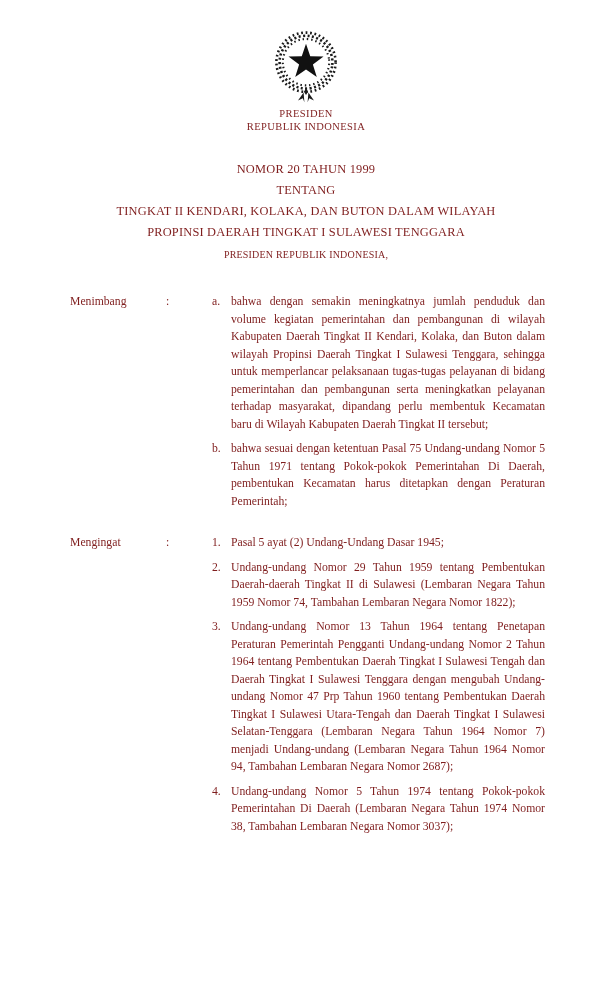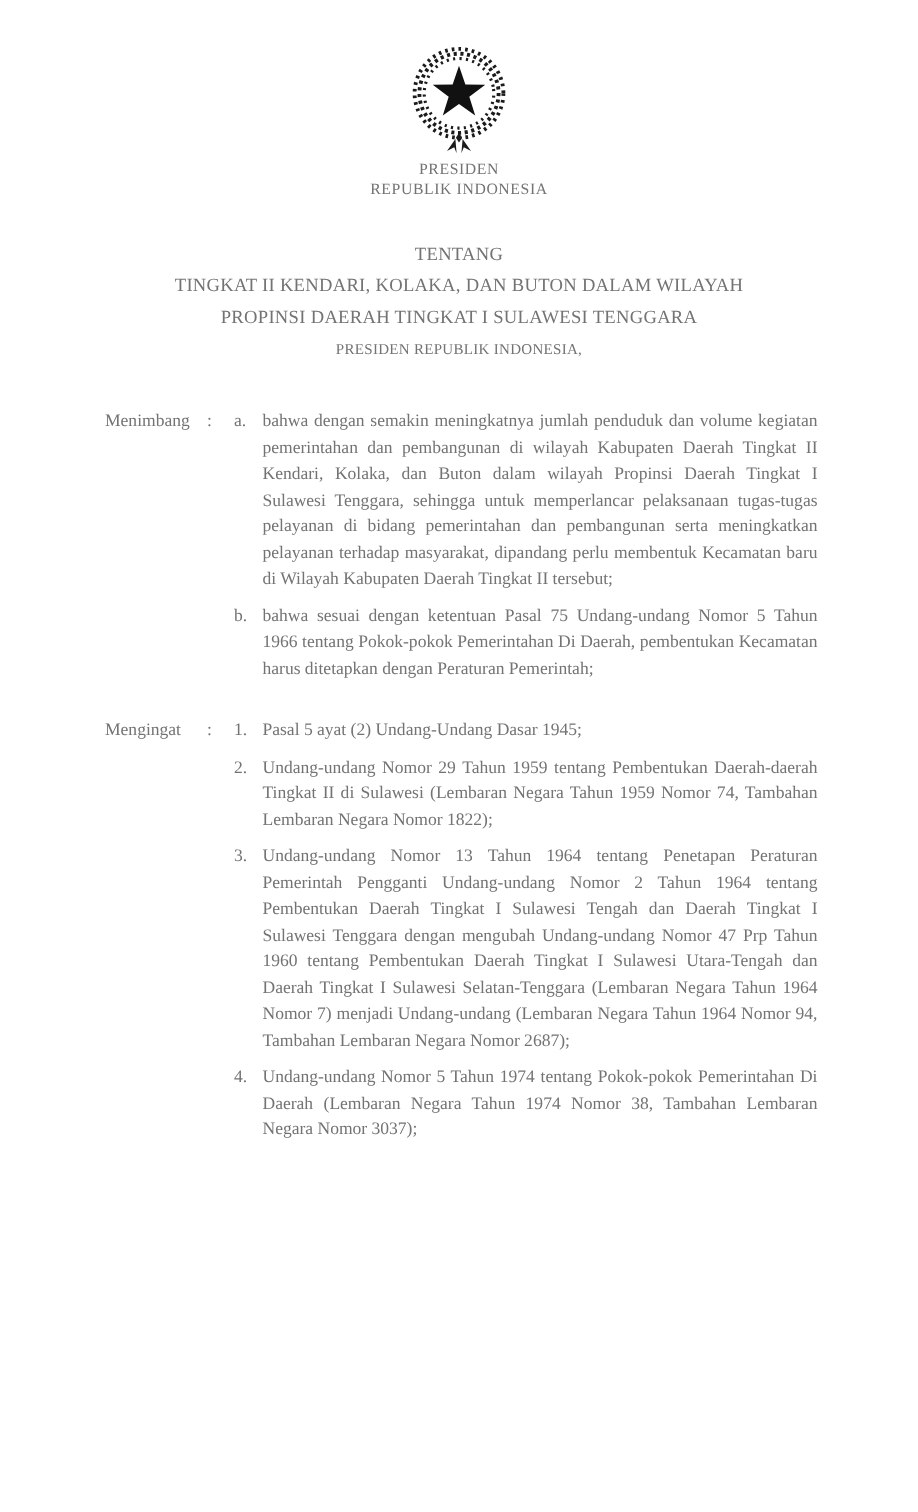--- a/index.html
+++ b/index.html
@@ -2,21 +2,21 @@
 <html><head>
 <meta charset="utf-8">
 <style>
   html, body { margin: 0; padding: 0; background: #888; }
   .page {
     position: relative;
     width: 612px;
     height: 1008px;
     margin: 0 auto;
     background: #ffffff;
-    color: #737373;
+    color: #7f1d1d;
     font-family: "Liberation Serif", "DejaVu Serif", serif;
     overflow: hidden;
     box-sizing: border-box;
   }
   .header { text-align: center; padding-top: 26px; }
   .emblem-wrap { line-height: 0; }
   .letterhead { font-size: 10.5px; line-height: 13px; letter-spacing: 0.4px; margin-top: 3px; }
   .letterhead div { white-space: nowrap; }
 
   .title-block {
@@ -35,20 +35,21 @@
 
   .content {
     margin: 0 67px 0 70px;  
     font-size: 11.7px;
     line-height: 17.5px;
   }
   .clause {
     display: grid;
     grid-template-columns: 68px 18px 1fr;
     align-items: start;
+    gap: 28px;
   }
   .clause.considering { margin-top: 33px; }
   .clause.recalling   { margin-top: 24px; }
   .clause-label { text-align: left; }
   .clause-colon { text-align: left; }
   .clause-items { }
   .clause-item { display: flex; }
   .clause-item + .clause-item { margin-top: 7px; }
   .item-marker { flex: 0 0 19px; }
   .item-text {
@@ -78,40 +79,41 @@
         <path d="M63 83 L70 93 L64 90 L62 95 Z" fill="#1b1b1b"></path>
       </svg>
     </div>
     <div class="letterhead">
       <div>PRESIDEN</div>
       <div>REPUBLIK INDONESIA</div>
     </div>
   </div>
 
   <div class="title-block">
+    <div>NOMOR 20 TAHUN 1999</div>
     <div>TENTANG</div>
     <div>TINGKAT II KENDARI, KOLAKA, DAN BUTON DALAM WILAYAH</div>
     <div>PROPINSI DAERAH TINGKAT I SULAWESI TENGGARA</div>
   </div>
 
   <div class="salutation">PRESIDEN REPUBLIK INDONESIA,</div>
 
   <div class="content">
 
     <div class="clause considering">
       <div class="clause-label">Menimbang</div>
       <div class="clause-colon">:</div>
       <div class="clause-items">
         <div class="clause-item">
           <span class="item-marker">a.</span>
           <div class="item-text">bahwa dengan semakin meningkatnya jumlah penduduk dan volume kegiatan pemerintahan dan pembangunan di wilayah Kabupaten Daerah Tingkat II Kendari, Kolaka, dan Buton dalam wilayah Propinsi Daerah Tingkat I Sulawesi Tenggara, sehingga untuk memperlancar pelaksanaan tugas-tugas pelayanan di bidang pemerintahan dan pembangunan serta meningkatkan pelayanan terhadap masyarakat, dipandang perlu membentuk Kecamatan baru di Wilayah Kabupaten Daerah Tingkat II tersebut;</div>
         </div>
         <div class="clause-item">
           <span class="item-marker">b.</span>
-          <div class="item-text">bahwa sesuai dengan ketentuan Pasal 75 Undang-undang Nomor 5 Tahun 1966 tentang Pokok-pokok Pemerintahan Di Daerah, pembentukan Kecamatan harus ditetapkan dengan Peraturan Pemerintah;</div>
+          <div class="item-text">bahwa sesuai dengan ketentuan Pasal 75 Undang-undang Nomor 5 Tahun 1971 tentang Pokok-pokok Pemerintahan Di Daerah, pembentukan Kecamatan harus ditetapkan dengan Peraturan Pemerintah;</div>
         </div>
       </div>
     </div>
 
     <div class="clause recalling">
       <div class="clause-label">Mengingat</div>
       <div class="clause-colon">:</div>
       <div class="clause-items">
         <div class="clause-item">
           <span class="item-marker">1.</span>

